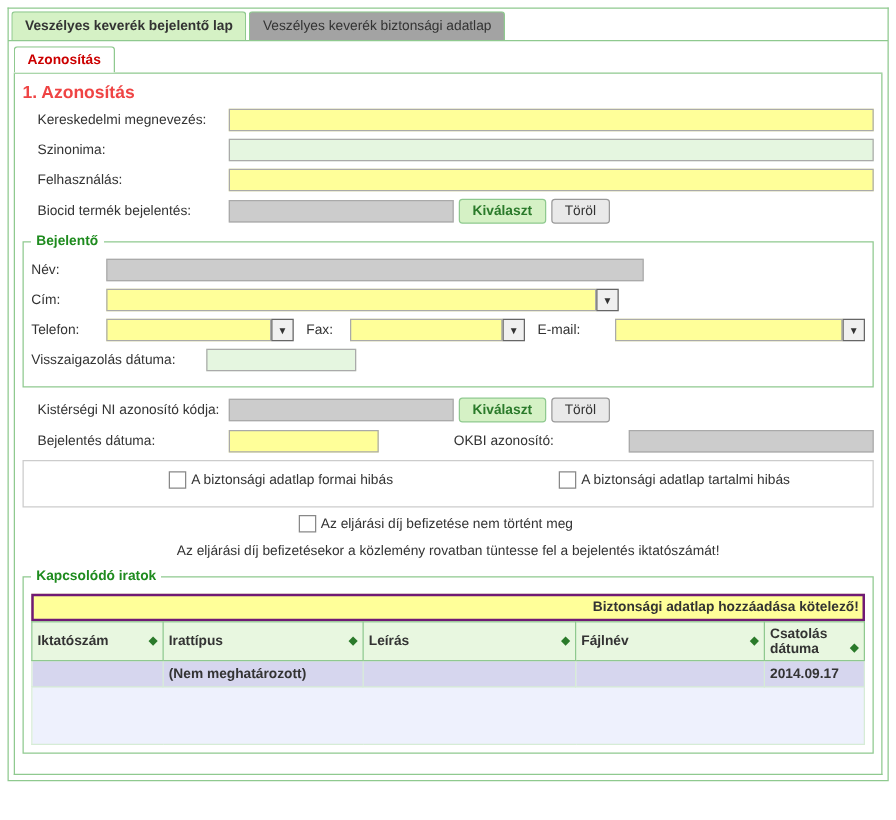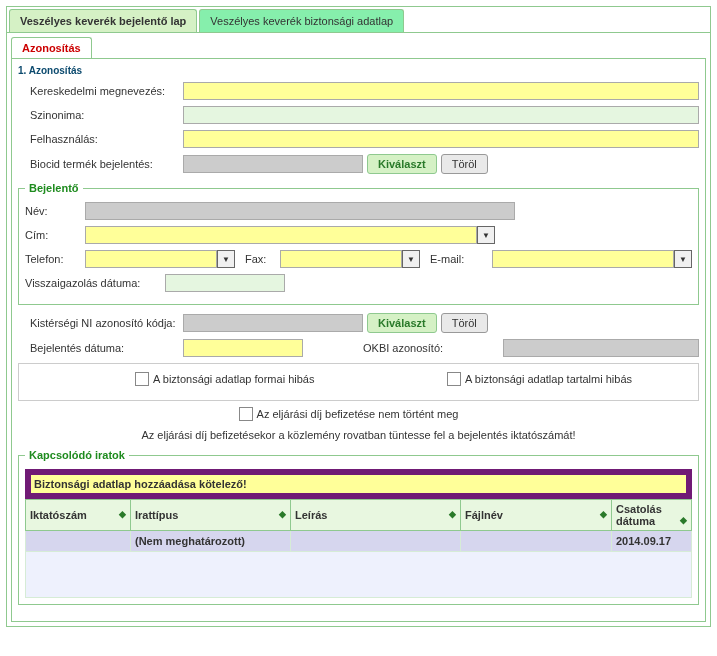--- a/index.html
+++ b/index.html
@@ -1,29 +1,29 @@
 <!DOCTYPE html>
 <html><head>
 <meta charset="utf-8">
 <style>
   * { box-sizing: border-box; margin: 0; padding: 0; font-family: Arial, sans-serif; font-size: 11px; color: #333; }
   body { background: #fff; padding: 6px; }
   .page { width: 705px; }
   
   
   .top-tabs { display: flex; border: 1px solid #8fc98f; border-bottom: none; padding: 2px 2px 0 2px; background: #fff;}
-  .top-tab { padding: 5px 10px; border: 1px solid #8fc98f; border-bottom: none; border-radius: 3px 3px 0 0; margin-right: 2px; background: #86efac; cursor: pointer; }
+  .top-tab { padding: 5px 10px; border: 1px solid #8fc98f; border-bottom: none; border-radius: 3px 3px 0 0; margin-right: 2px; background: #a3a3a3; cursor: pointer; }
   .top-tab.active { background: #d5f1c5; font-weight: bold; }
   
   
   .main { border: 1px solid #8fc98f; padding: 4px; }
   .sub-tabs { display:flex; border-bottom: 1px solid #8fc98f; }
   .sub-tab { padding: 4px 10px; border:1px solid #8fc98f; border-bottom:none; border-radius:3px 3px 0 0; background:#fff; color:#cc0000; font-weight:bold; cursor:pointer;}
   .section { border:1px solid #8fc98f; border-top:none; padding: 6px 6px 8px 6px; }
-  .section h2 { color:#0c4a6e; font-size:10px; font-weight:bold; margin-bottom:6px; }
+  .section h2 { color:#ef4444; font-size:14px; font-weight:bold; margin-bottom:6px; }
   
   .row { display:flex; align-items:center; margin-bottom:6px; min-height:18px;}
   .lbl { width:165px; padding-right:6px;padding-left:12px; }
   .lbl-sm { width:60px; padding-right:4px;}
   
   input[type=text].txt { height:18px; border:1px solid #aaa; padding:1px 3px; }
   .yellow { background:#ffff99; }
   .green  { background:#e5f6e0; }
   .gray   { background:#cccccc; }
   
@@ -41,21 +41,21 @@
   
   .chk { display:inline-flex; align-items:center; margin-right:20px;}
   .chk .box { width:14px;height:14px;border:1px solid #888;background:#fff;margin-right:4px;}
   
   .errgroup { border:1px solid #ccc; padding:6px; margin-top:4px;}
   .bigarea { flex:1; height:50px; border:1px solid #888; background:#ccc; resize:none;}
   
   .center-msg { text-align:center; margin:6px 0;}
   
   
-  .warnbar { background:#ffff99; text-align:left; padding:3px; font-weight:bold; border:6px solid #701a75;}
+  .warnbar { background:#ffff99; text-align:right; padding:3px; font-weight:bold; border:2px solid #701a75;}
   table.grid { width:100%; border-collapse:collapse; border:1px solid #8fc98f; margin-top:0;}
   table.grid th { background:#e8f7e0; border:1px solid #8fc98f; padding:3px 4px; text-align:left; color:#2a7a2a; font-weight:bold;}
   table.grid th .sort { float:right; color:#2a7a2a; font-size:9px;}
   table.grid td { border:1px solid #d6ecd6; background:#d6d6ee; padding:4px 4px; height:18px; vertical-align:top;font-weight:bold;}
   table.grid td.fill { height:46px; background:#eef1fd;}
 </style>
 </head>
 <body>
 
 <div class="page">

